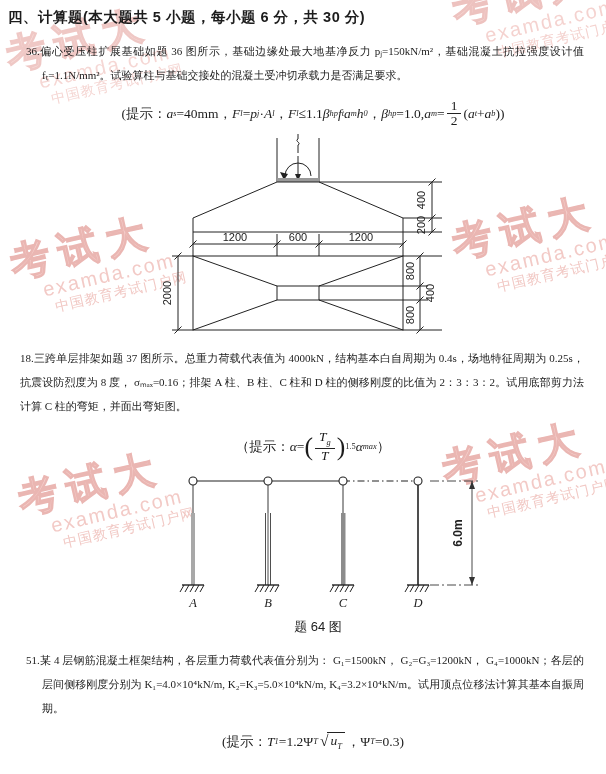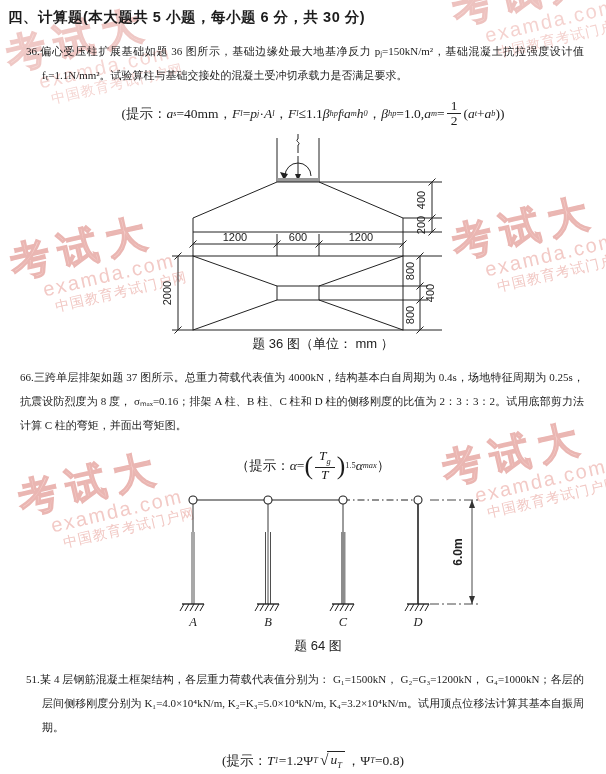--- a/index.html
+++ b/index.html
@@ -207,24 +207,23 @@
           <line x1="258.5" y1="169.5" x2="265.5" y2="162.5"></line>
           <line x1="258.5" y1="199.5" x2="265.5" y2="192.5"></line>
         </g>
         <g>
           <text class="dimtxt" x="13" y="159" text-anchor="middle" transform="rotate(-90 13 159)">2000</text>
           <text class="dimtxt" x="256" y="137" text-anchor="middle" transform="rotate(-90 256 137)">800</text>
           <text class="dimtxt" x="276" y="159" text-anchor="middle" transform="rotate(-90 276 159)">400</text>
           <text class="dimtxt" x="256" y="181" text-anchor="middle" transform="rotate(-90 256 181)">800</text>
         </g>
       </svg>
-      <div class="caption">题 36 图（单位： mm ）</div>
     </div>
 
-    <p class="q"><span>66.</span><span>三跨单层排架如题 37 图所示。总重力荷载代表值为 4000kN，结构基本白自周期为 0.4s，场地特征周期为 0.25s，抗震设防烈度为 8 度， σₘₐₓ=0.16；排架 A 柱、B 柱、C 柱和 D 柱的侧移刚度的比值为 2：3：3：2。试用底部剪力法计算 C 柱的弯矩，并面出弯矩图。</span></p>
+    <p class="q"><span>18.</span><span>三跨单层排架如题 37 图所示。总重力荷载代表值为 4000kN，结构基本白自周期为 0.4s，场地特征周期为 0.25s，抗震设防烈度为 8 度， σₘₐₓ=0.16；排架 A 柱、B 柱、C 柱和 D 柱的侧移刚度的比值为 2：3：3：2。试用底部剪力法计算 C 柱的弯矩，并面出弯矩图。</span></p>
     <div class="formula">
         <span>（提示：  </span>
         <span class="vr">α</span>
         <span> = </span>
         <span class="bigp">(</span>
         <span class="frac">
           <span class="fnum"><span class="vr">T</span><sub>g</sub></span>
           <span class="fden"><span class="vr">T</span></span>
         </span>
         <span class="bigp">)</span>
@@ -320,16 +319,16 @@
         <span>=1.2 </span>
         <span>Ψ</span>
         <sub>T</sub>
         <span class="sqrt">
           <span class="rad">√</span>
           <span class="ovl"><span class="vr">u</span><sub>T</sub></span>
         </span>
         <span>，  </span>
         <span>Ψ</span>
         <sub>T</sub>
-        <span>=0.8)</span>
+        <span>=0.3)</span>
       </div>
   </div>
 </div>
 
 </body></html>

